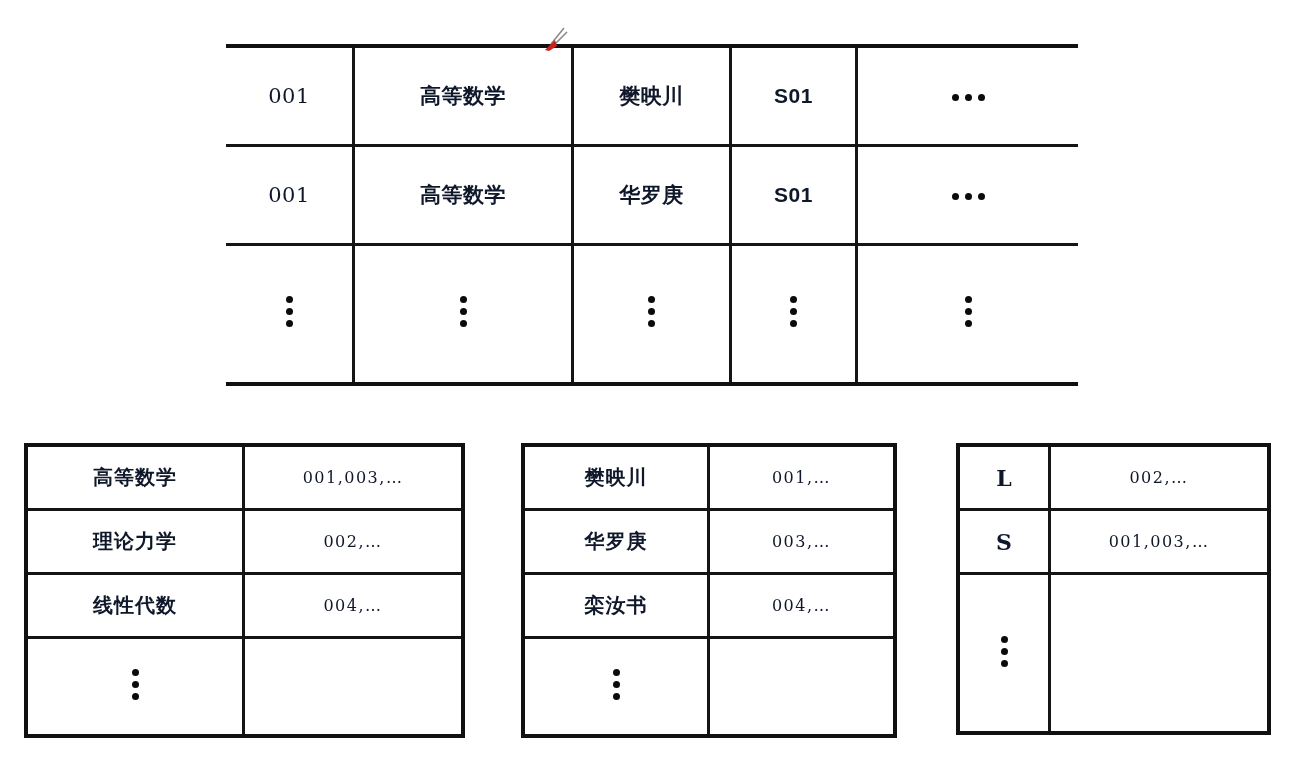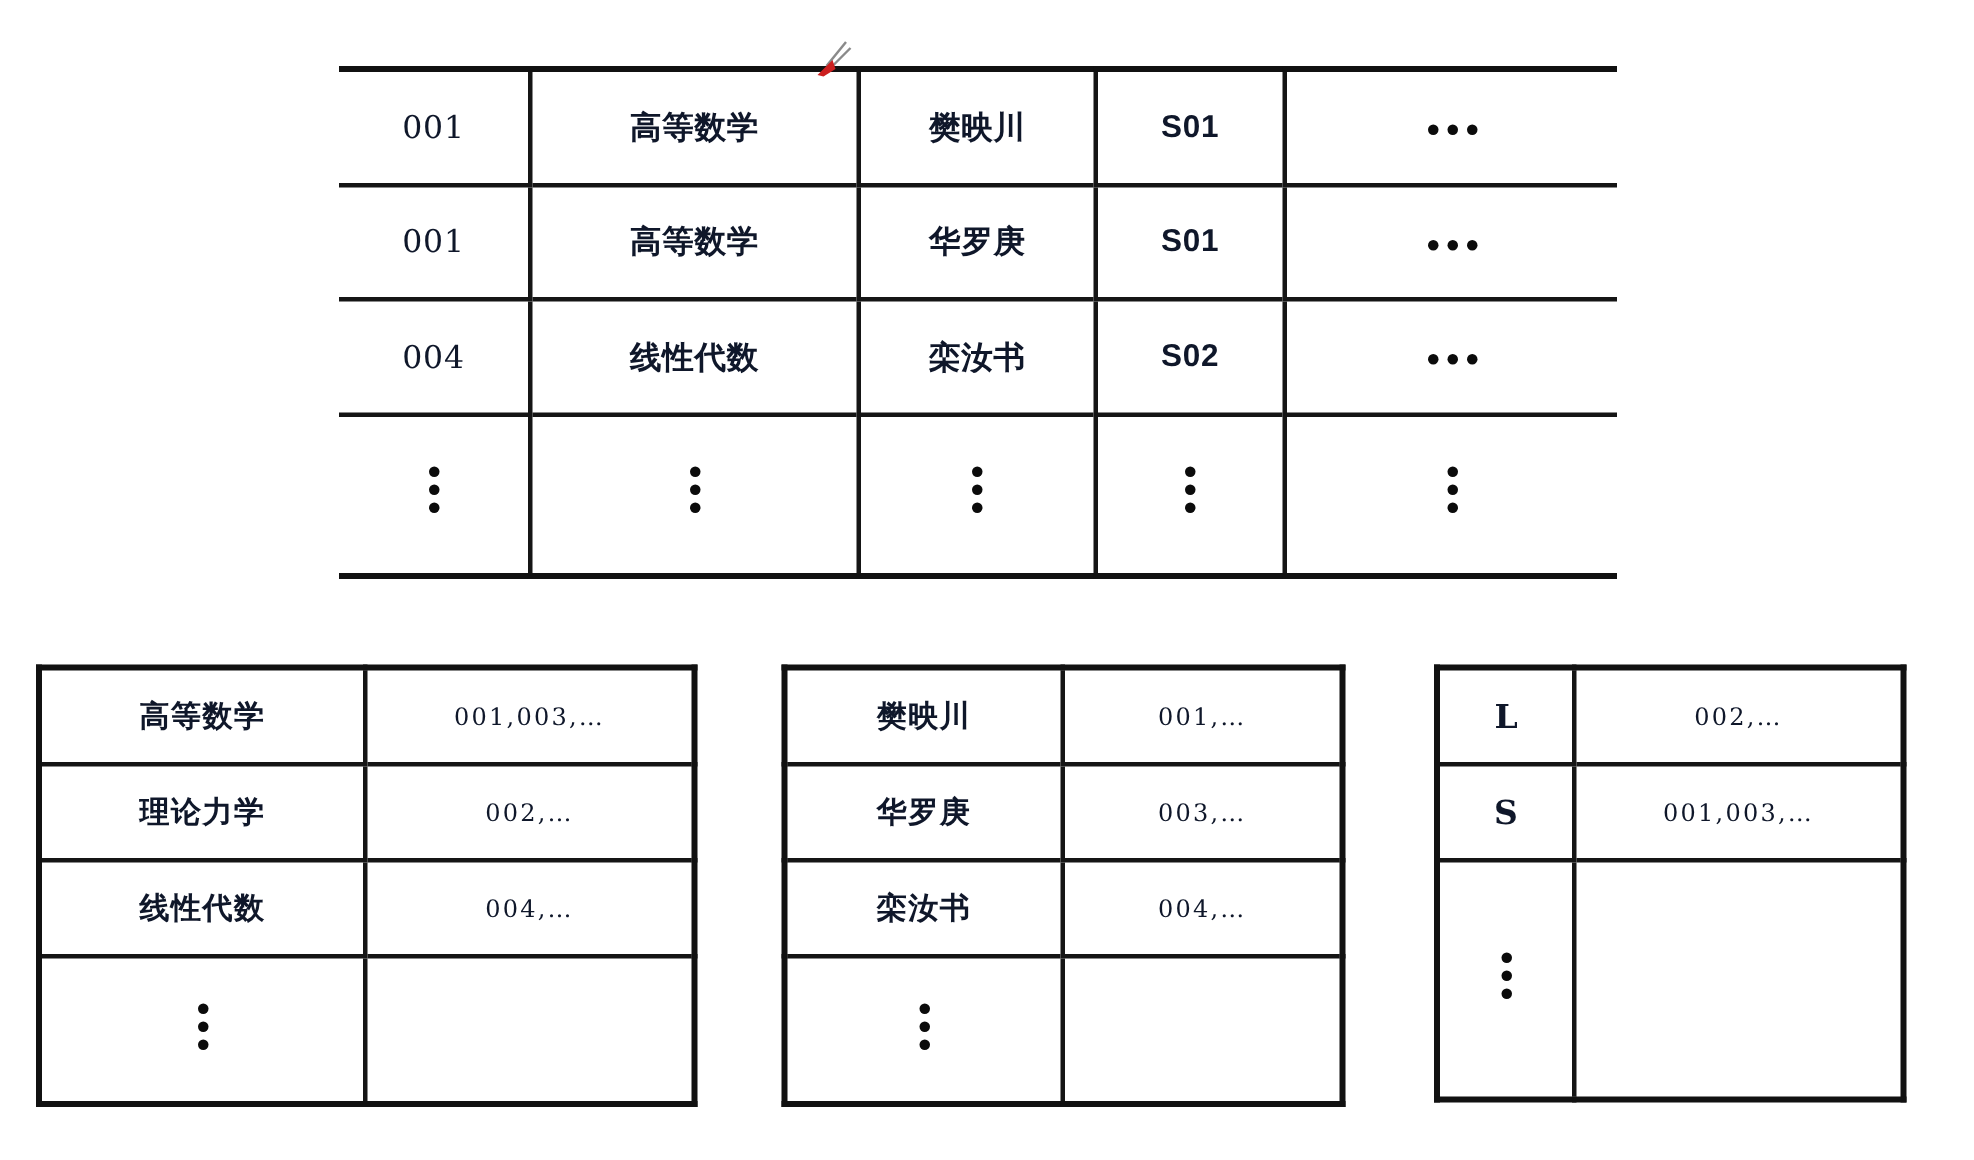--- a/index.html
+++ b/index.html
@@ -177,27 +177,20 @@
       <td class="col-code code">S01</td>
       <td class="col-more"><span class="hdots"><i></i><i></i><i></i></span></td>
     </tr>
     <tr class="r-data">
       <td class="col-id num">001</td>
       <td class="col-name cn">高等数学</td>
       <td class="col-teacher cn">华罗庚</td>
       <td class="col-code code">S01</td>
       <td class="col-more"><span class="hdots"><i></i><i></i><i></i></span></td>
     </tr>
-    <tr class="r-data">
-      <td class="col-id num">004</td>
-      <td class="col-name cn">线性代数</td>
-      <td class="col-teacher cn">栾汝书</td>
-      <td class="col-code code">S02</td>
-      <td class="col-more"><span class="hdots"><i></i><i></i><i></i></span></td>
-    </tr>
     <tr class="r-ellipsis">
       <td class="col-id"><span class="vdots"><i></i><i></i><i></i></span></td>
       <td class="col-name"><span class="vdots"><i></i><i></i><i></i></span></td>
       <td class="col-teacher"><span class="vdots"><i></i><i></i><i></i></span></td>
       <td class="col-code"><span class="vdots"><i></i><i></i><i></i></span></td>
       <td class="col-more"><span class="vdots"><i></i><i></i><i></i></span></td>
     </tr>
   </tbody>
 </table>
 

